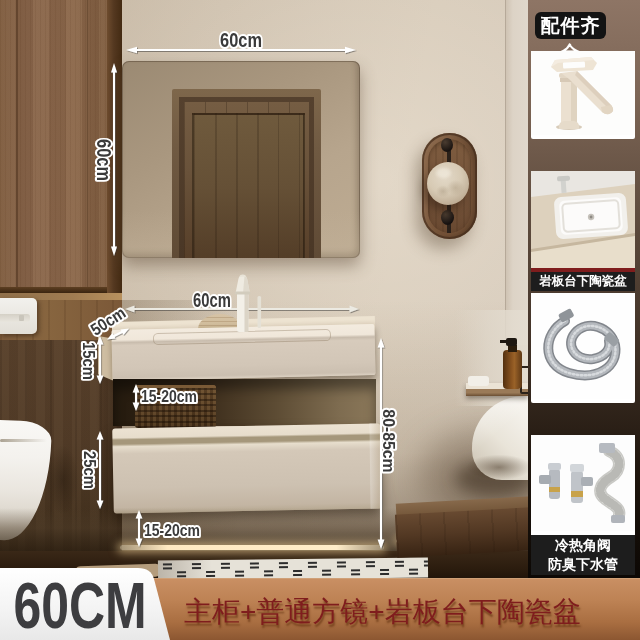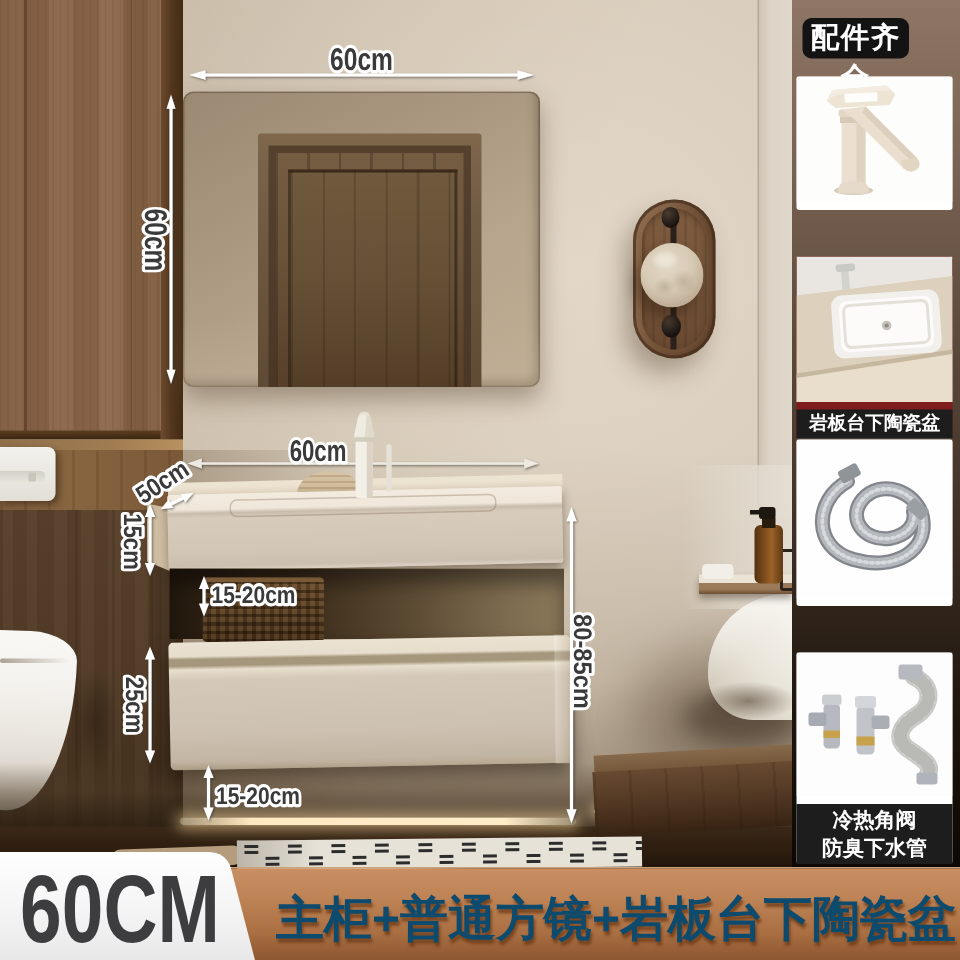--- a/index.html
+++ b/index.html
@@ -288,18 +288,18 @@
    <path d="M78 16 C 92 22, 90 36, 80 42 C 68 49, 66 58, 74 64 C 84 71, 90 74, 88 80" stroke="#b9b9b5" stroke-width="9" stroke-dasharray="1.5 3" stroke-linecap="round"></path>
   </g>
   <rect x="68" y="8" width="16" height="10" rx="2" fill="#b6bac0"></rect>
   <rect x="80" y="80" width="14" height="8" rx="2" fill="#b0b4ba"></rect>
  </svg>
  <div style="background:#1d1d1d;color:#fff;font-size:14px;font-weight:bold;text-align:center;line-height:19px;padding:1px 0">冷热角阀<br>防臭下水管</div>
 </div>
 
 <div class="a" style="left:0;top:578px;width:640px;height:62px;
  background:linear-gradient(180deg,#c98f63 0%,#bd8254 35%,#a96e41 70%,#8a5530 100%);border-top:1px solid #cfa077"></div>
-<div class="a" style="left:184px;top:578px;width:456px;height:62px;line-height:68px;font-size:32px;font-weight:bold;color:#0c4a6e;text-shadow:1px 3px 2px rgba(110,60,25,.85);letter-spacing:0">主柜+普通方镜+岩板台下陶瓷盆</div>
+<div class="a" style="left:184px;top:578px;width:456px;height:62px;line-height:68px;font-size:28px;font-weight:normal;color:#7f1d1d;text-shadow:1px 3px 2px rgba(110,60,25,.85);letter-spacing:0">主柜+普通方镜+岩板台下陶瓷盆</div>
 <div class="a" style="left:0;top:568px;width:170px;height:72px;clip-path:path('M0 0 H138 Q151 0 154 11 L170 72 H0 Z');
  background:linear-gradient(180deg,#ffffff 0%,#f4f4f4 55%,#e8e8e8 100%);filter:drop-shadow(4px 0 4px rgba(60,35,18,.4));"></div>
 <div class="a" style="left:-2px;top:568px;width:140px;height:72px;line-height:76px;font-size:64px;font-weight:bold;color:#3d3d40;text-align:center;transform:scaleX(.78)">60CM</div>
 
 </div>
 
 </body></html>

